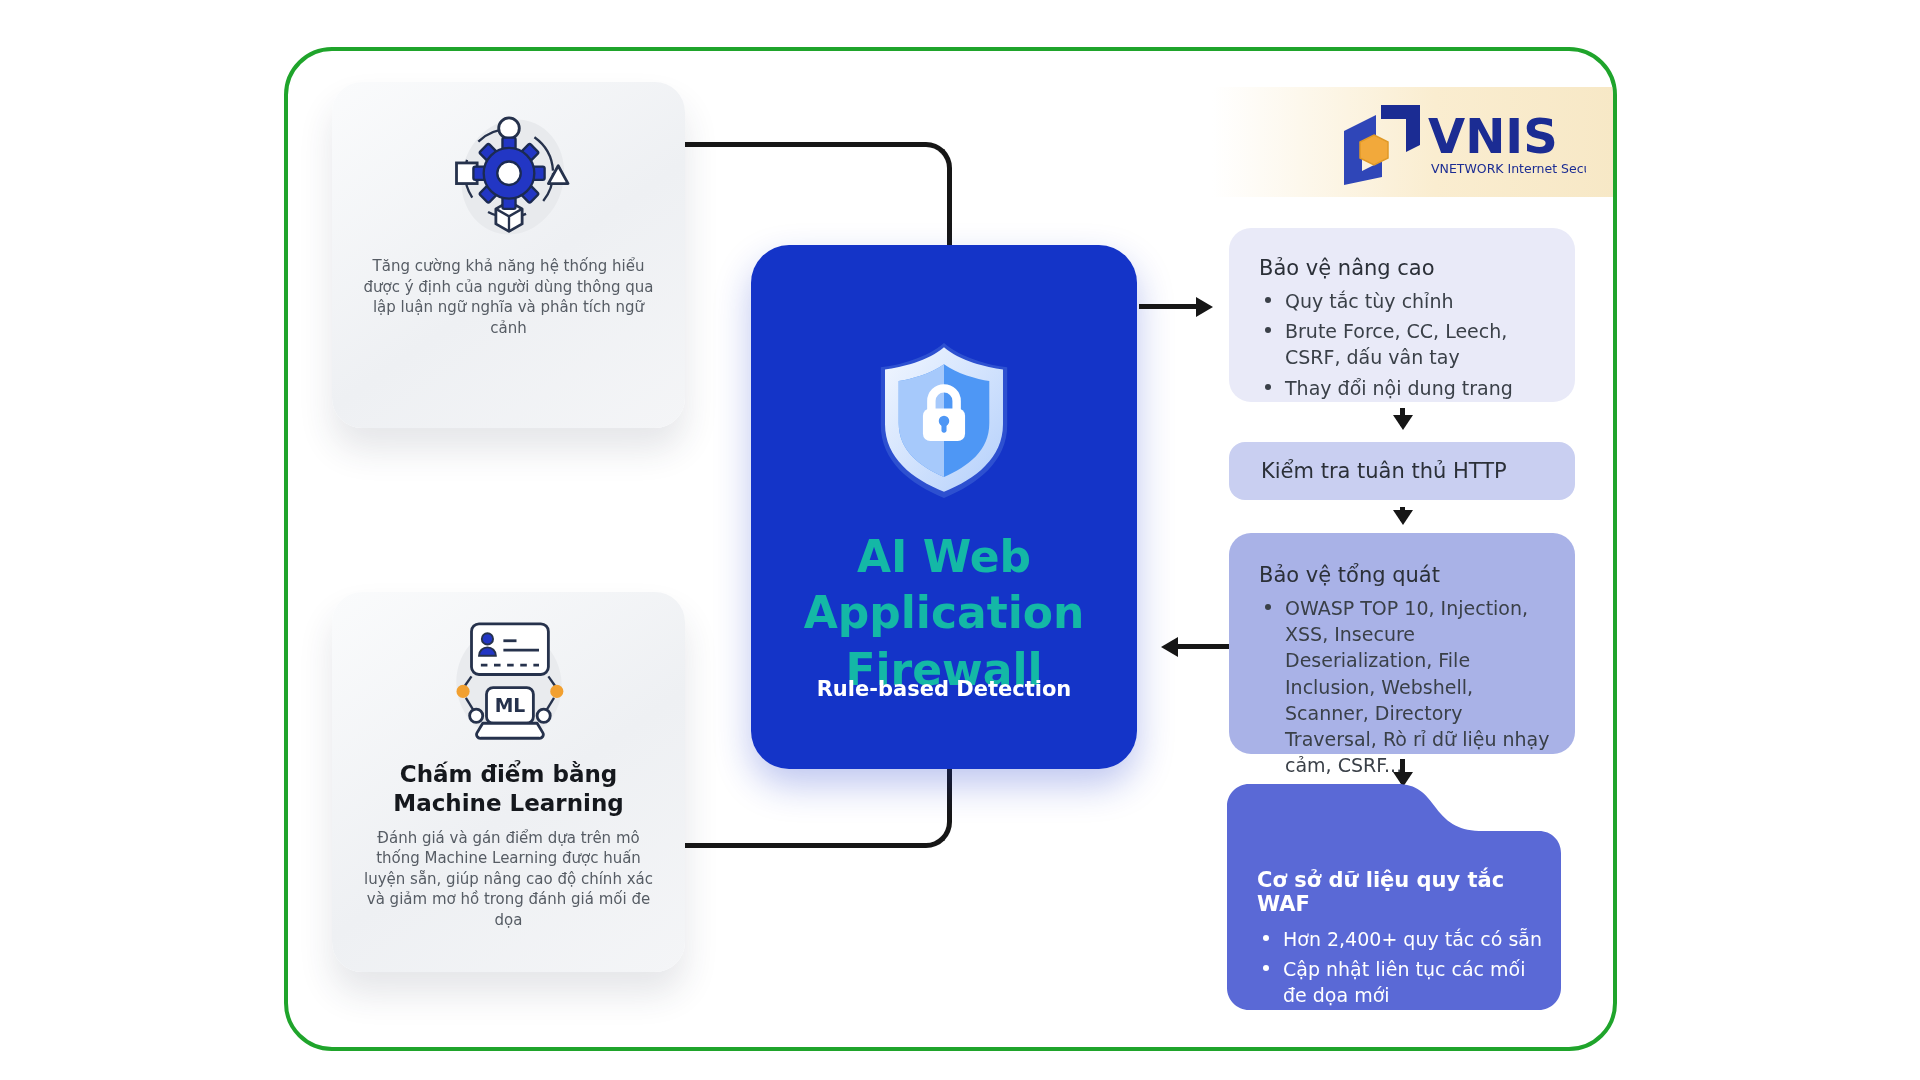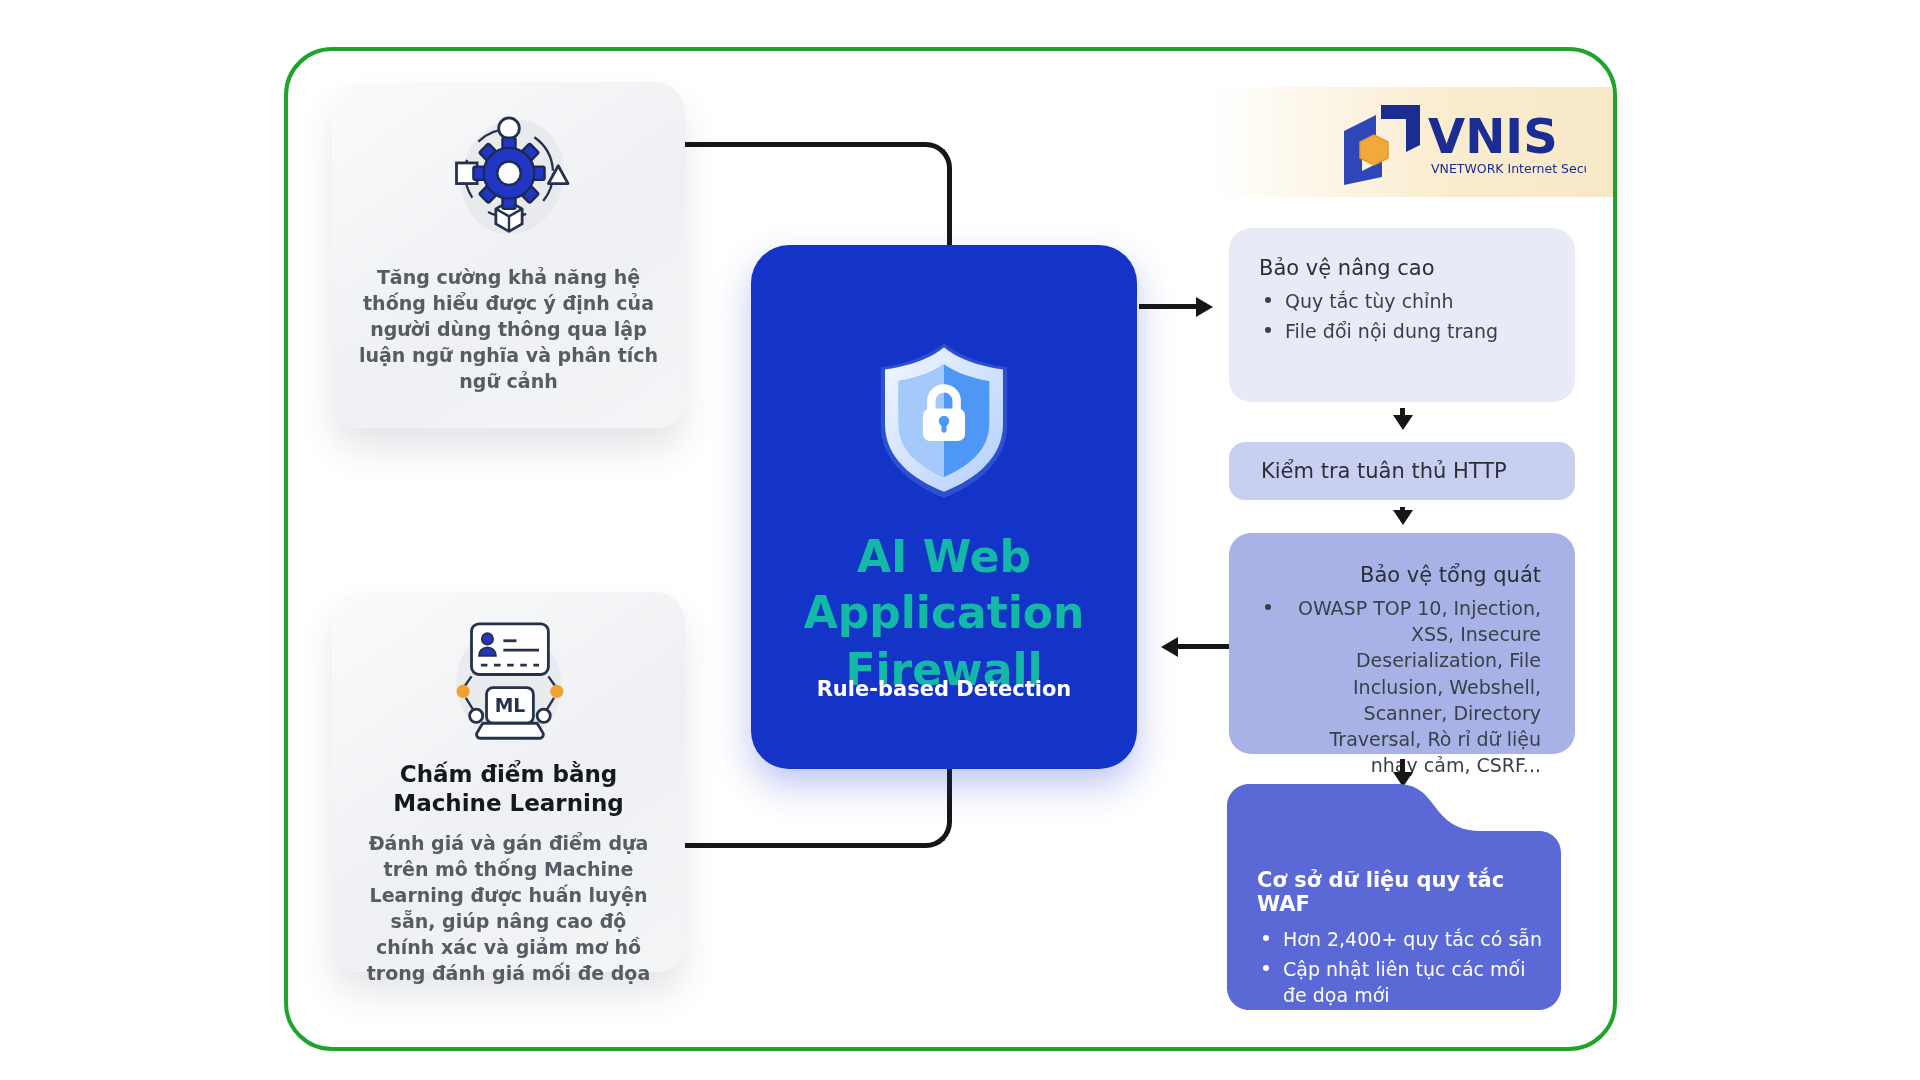--- a/index.html
+++ b/index.html
@@ -32,21 +32,21 @@
   .card-1 { top:31px; height:346px; }
   .card-2 { top:541px; height:380px; }
   .card-icon { display:block; margin:0 auto; }
   .card-1 .card-icon { margin-top:20px; }
   .card-2 .card-icon { margin-top:26px; }
   .card-title {
     font-size:23px; font-weight:bold; color:#15181d; line-height:1.25;
     margin:14px auto 10px auto; max-width:260px;
   }
   .card-desc {
-    font-size:19px; color:#565c64; line-height:1.37; max-width:300px; margin:12px auto;font-weight:bold;
+    font-size:15px; color:#565c64; line-height:1.37; max-width:300px; margin:4px auto;
   }
 
   
   .center-box {
     position:absolute; left:463px; top:194px; width:386px; height:524px;
     background:#1434C8; border-radius:38px; box-shadow:0 16px 36px rgba(20,52,200,0.28);
   }
   .shield-wrap { position:absolute; left:50%; top:96px; transform:translateX(-50%); }
   .center-title {
     position:absolute; left:0; right:0; top:284px; text-align:center;
@@ -56,21 +56,21 @@
   .center-sub {
     position:absolute; left:0; right:0; top:432px; text-align:center;
     color:#ffffff; font-size:21px; font-weight:bold;
   }
 
   
   .flow-box { position:absolute; left:941px; width:346px; border-radius:22px; }
   .box-advanced { top:177px; height:174px; background:#E9EAF8; padding:28px 26px 0 30px; }
   .box-http { top:391px; height:58px; background:#C9CFF1; border-radius:16px;
               display:flex; align-items:center; padding-left:32px; }
-  .box-general { top:482px; height:221px; background:#A9B2E7; padding:30px 34px 0 30px;text-align:right; }
+  .box-general { top:482px; height:221px; background:#A9B2E7; padding:30px 24px 0 30px; }
   .box-title { font-size:21px; font-weight:normal; color:#2b3038; margin-bottom:8px; }
   .box-http .box-title { margin-bottom:0; }
   .bullets { list-style:none; }
   .bullets li { position:relative; font-size:19px; color:#3a4048; line-height:1.38;
                 padding-left:26px; margin-bottom:4px; }
   .bullets li .dot { position:absolute; left:6px; top:9px; width:6px; height:6px;
                      border-radius:50%; background:#3a4048; }
 
   
   .folder-box { position:absolute; left:939px; top:733px; width:334px; height:226px; }
@@ -207,21 +207,22 @@
       <div class="center-sub">Rule-based Detection</div>
     </div>
 
     <div class="arrow-right a-center-adv"></div>
     <div class="arrow-left a-gen-center"></div>
 
     <div class="flow-box box-advanced">
       <div class="box-title">Bảo vệ nâng cao</div>
       <ul class="bullets">
         <li><span class="dot"></span><span>Quy tắc tùy chỉnh</span></li>
-        <li><span class="dot"></span><span>File đổi nội dung trang</span></li>
+        <li><span class="dot"></span><span>Brute Force, CC, Leech, CSRF, dấu vân tay</span></li>
+        <li><span class="dot"></span><span>Thay đổi nội dung trang</span></li>
       </ul>
     </div>
 
     <div class="arrow-down a-adv-http"></div>
 
     <div class="flow-box box-http">
       <div class="box-title">Kiểm tra tuân thủ HTTP</div>
     </div>
 
     <div class="arrow-down a-http-gen"></div>

